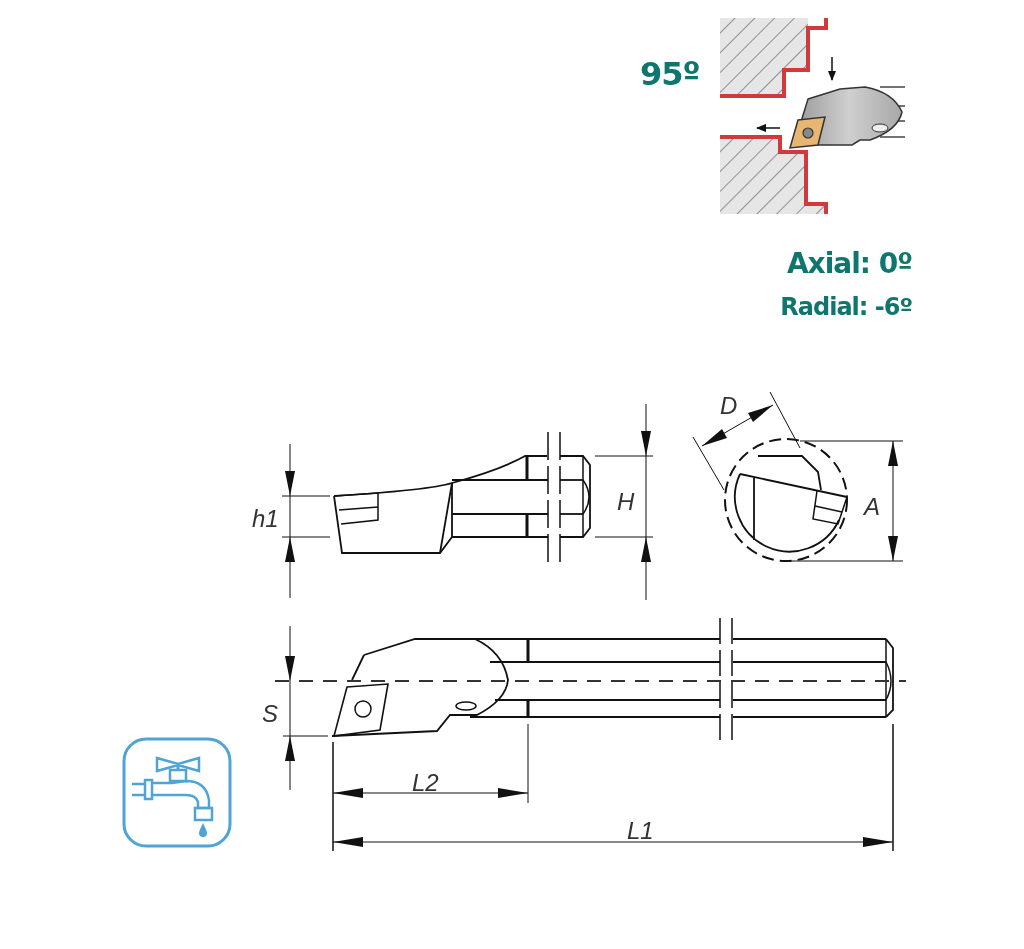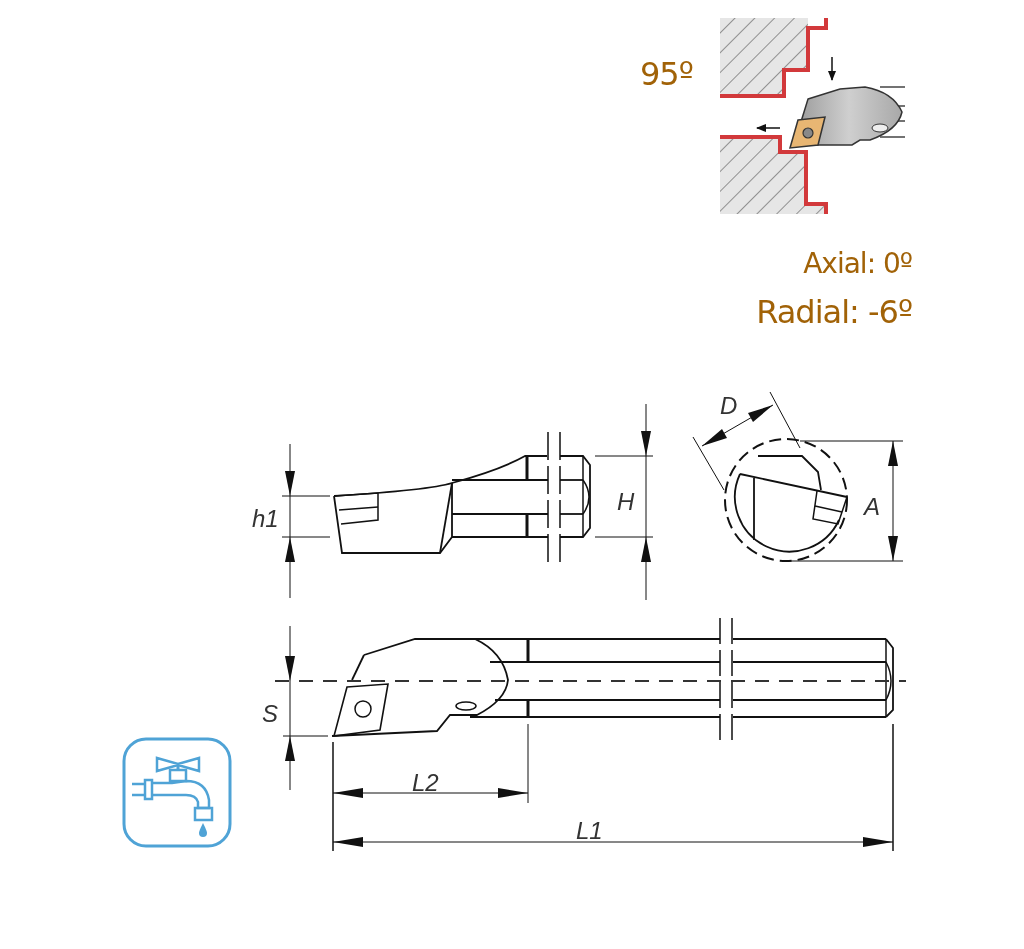--- a/index.html
+++ b/index.html
@@ -1,20 +1,20 @@
 <!DOCTYPE html>
 <html><head>
 <meta charset="utf-8">
 <style>
   html, body { margin:0; padding:0; background:#ffffff; }
   body { width:1024px; height:949px; position:relative; overflow:hidden; font-family:"DejaVu Sans", sans-serif; }
-  .lbl-big { position:absolute; font-family:"DejaVu Sans", sans-serif; font-weight:normal; color:#a16207; }
+  .lbl-big { position:absolute; font-family:"DejaVu Sans", sans-serif; font-weight:bold; color:#0f766e; }
   .angle-95 { left:640px; top:55px; font-size:32px; letter-spacing:-1px; }
   .axial { right:112px; top:247px; font-size:28px; text-align:right; letter-spacing:-1px; }
-  .radial { right:112px; top:293px; font-size:32px; text-align:right; letter-spacing:-1px; }
+  .radial { right:112px; top:293px; font-size:24px; text-align:right; letter-spacing:-1px; }
   .dim { position:absolute; font-family:"Liberation Sans", sans-serif; font-style:italic; font-size:24px; color:#333; }
   svg { position:absolute; left:0; top:0; }
 </style>
 </head>
 <body>
 
 <svg width="1024" height="949" viewBox="0 0 1024 949" xmlns="http://www.w3.org/2000/svg">
   <defs>
     <pattern id="hatch" width="14" height="14" patternUnits="userSpaceOnUse" patternTransform="rotate(45)">
       <rect width="14" height="14" fill="#e6e6e6"></rect>
@@ -178,13 +178,13 @@
 <div class="lbl-big angle-95">95º</div>
 <div class="lbl-big axial">Axial: 0º</div>
 <div class="lbl-big radial">Radial: -6º</div>
 
 <div class="dim" style="left:252px; top:505px;text-align:center;">h1</div>
 <div class="dim" style="left:617px; top:488px;">H</div>
 <div class="dim" style="left:720px; top:392px;">D</div>
 <div class="dim" style="left:864px; top:493px;">A</div>
 <div class="dim" style="left:262px; top:700px;">S</div>
 <div class="dim" style="left:412px; top:769px;">L2</div>
-<div class="dim" style="left:576px; top:817px;">L1</div>
+<div class="dim" style="left:627px; top:817px;">L1</div>
 
 </body></html>

